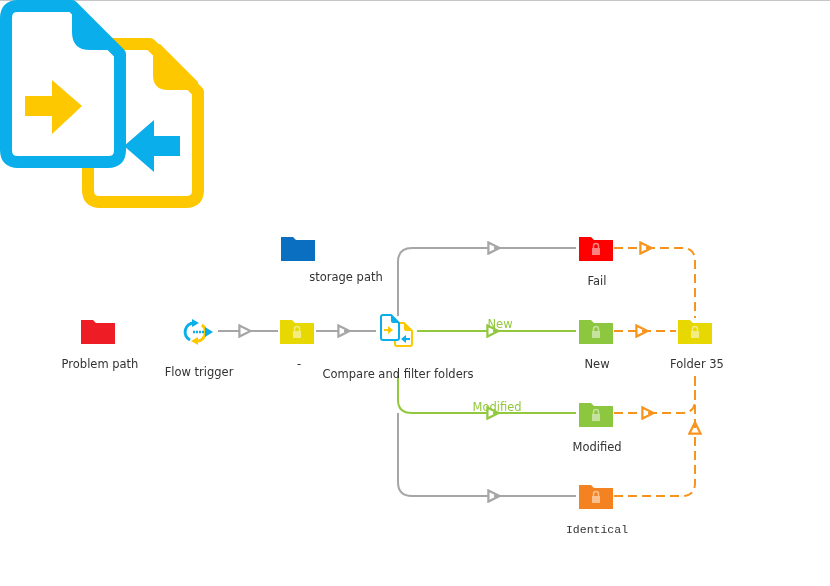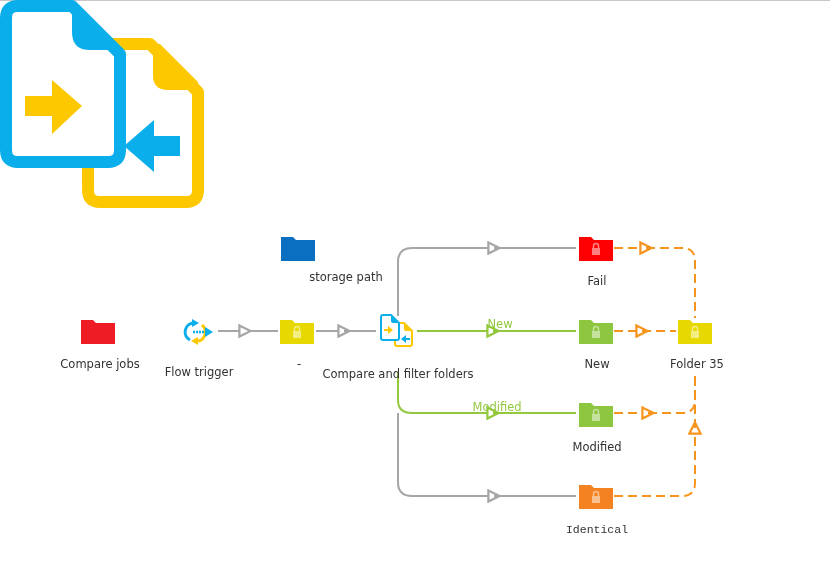--- a/index.html
+++ b/index.html
@@ -83,21 +83,21 @@
   <path d="M695 428 V372" fill="none" stroke="#f7941d" stroke-width="2" stroke-dasharray="9,5"></path>
 </svg>
 
 <div class="conn-label" style="left:500px; top:317px; color:#92c83e;">New</div>
 <div class="conn-label" style="left:497px; top:400px; color:#92c83e;">Modified</div>
 
 <div class="node">
   <svg style="position:absolute; left:81px; top:320px;" width="34" height="24" viewBox="0 0 34 24">
     <path d="M0 0 H12 L15 3 H34 V24 H0 Z" fill="#ee1c24"></path>
   </svg>
-  <div class="label" style="left:100px; top:357px;">Compare jobs</div>
+  <div class="label" style="left:100px; top:357px;">Problem path</div>
 </div>
 
 <div class="node">
   <svg style="position:absolute; left:180px; top:318px;" width="36" height="28" viewBox="0 0 36 28">
     <path d="M10 22 A9 9 0 0 1 14 5" fill="none" stroke="#0aaeea" stroke-width="3"></path>
     <path d="M12 1 L19 5 L12 9 Z" fill="#0aaeea"></path>
     <path d="M22 7 A9 9 0 0 1 16 23" fill="none" stroke="#fdc800" stroke-width="3"></path>
     <path d="M18 19 L11 23 L18 27 Z" fill="#fdc800"></path>
     <path d="M13 14 H26" stroke="#0aaeea" stroke-width="2.5" stroke-dasharray="2,1"></path>
     <path d="M25 9 L33 14 L25 19 Z" fill="#0aaeea"></path>

